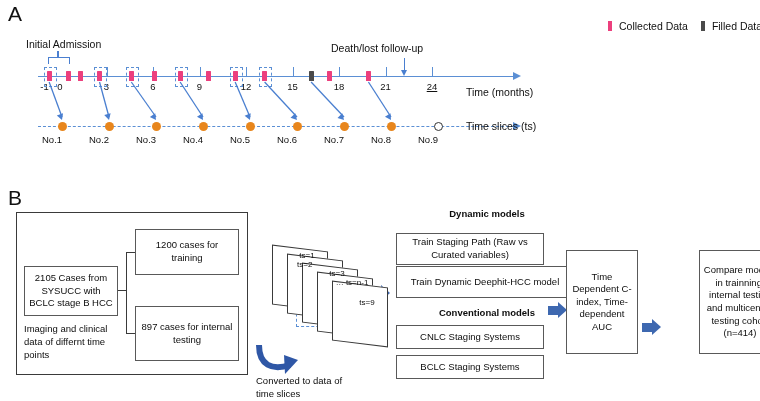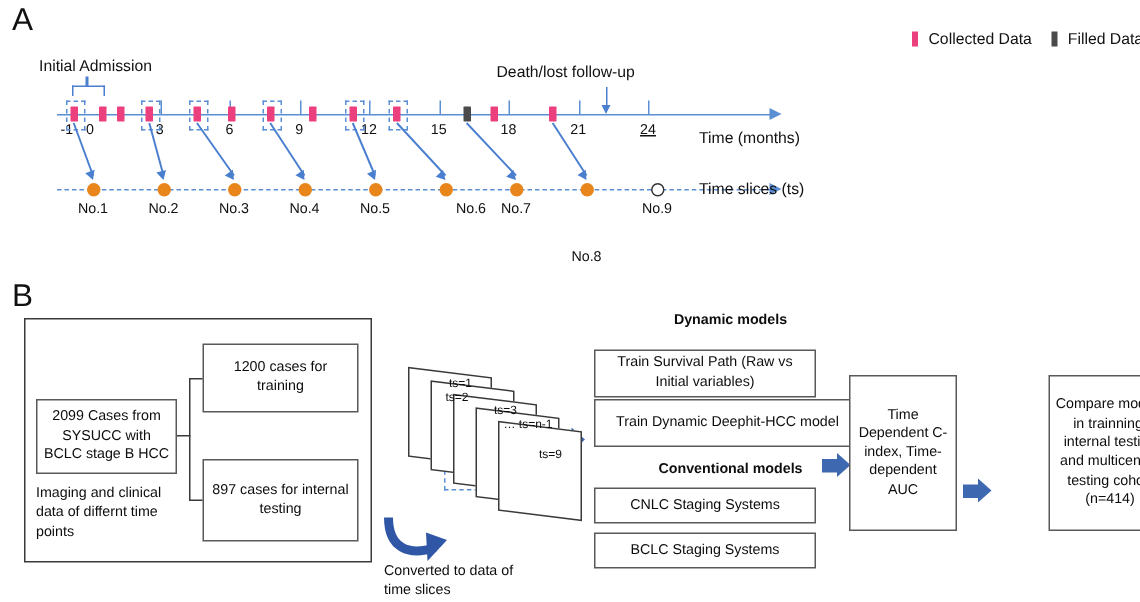--- a/index.html
+++ b/index.html
@@ -18,21 +18,21 @@
     width:0;height:0;border-top:4.5px solid transparent;border-bottom:4.5px solid transparent;
     border-left:8px solid #5b8fd4;
   }
   .tick{width:1.4px;background:#5b8fd4;}
   .tick-num{font-size:9.5px;color:#111;text-align:center;white-space:nowrap;}
   .mark-pink{width:5px;height:10px;background:#ec3f7d;border-radius:.5px;}
   .mark-gray{width:5px;height:10px;background:#4a4a4a;border-radius:.5px;}
   .dashbox{border:1px dashed #5b8fd4;background:transparent;}
   .slice-dot{width:9px;height:9px;border-radius:50%;background:#e8861c;}
   .slice-dot-empty{width:9px;height:9px;border-radius:50%;background:#fff;border:1.3px solid #333;box-sizing:border-box;}
-  .slice-name{font-size:9.5px;color:#111;text-align:center;white-space:nowrap;}
+  .slice-name{font-size:9.5px;color:#111;text-align:left;white-space:nowrap;}
   .drop{width:1.3px;background:#4a7fd0;}
   .drop-head{
     width:0;height:0;border-left:3.6px solid transparent;border-right:3.6px solid transparent;
     border-top:6px solid #4a7fd0;
   }
   .bracket{border:1.5px solid #4a7fd0;border-bottom:none;height:6px;}
   .bracket-stem{width:1.5px;background:#4a7fd0;}
   
   .legend-row{display:flex;align-items:center;gap:7px;}
   .legend-text{font-size:10.5px;color:#111;white-space:nowrap;}
@@ -130,25 +130,25 @@
     <div class="abs slice-name" style="left: 42px; top: 134px; width: 40px;">No.1</div>
     <div class="abs slice-dot" style="left: 104.5px; top: 121.5px;"></div>
     <div class="abs slice-name" style="left: 89px; top: 134px; width: 40px;">No.2</div>
     <div class="abs slice-dot" style="left: 151.5px; top: 121.5px;"></div>
     <div class="abs slice-name" style="left: 136px; top: 134px; width: 40px;">No.3</div>
     <div class="abs slice-dot" style="left: 198.5px; top: 121.5px;"></div>
     <div class="abs slice-name" style="left: 183px; top: 134px; width: 40px;">No.4</div>
     <div class="abs slice-dot" style="left: 245.5px; top: 121.5px;"></div>
     <div class="abs slice-name" style="left: 230px; top: 134px; width: 40px;">No.5</div>
     <div class="abs slice-dot" style="left: 292.5px; top: 121.5px;"></div>
-    <div class="abs slice-name" style="left: 294px; top: 134px; width: 40px;">No.6</div>
+    <div class="abs slice-name" style="left: 277px; top: 134px; width: 40px;">No.6</div>
     <div class="abs slice-dot" style="left: 339.5px; top: 121.5px;"></div>
     <div class="abs slice-name" style="left: 324px; top: 134px; width: 40px;">No.7</div>
     <div class="abs slice-dot" style="left: 386.5px; top: 121.5px;"></div>
-    <div class="abs slice-name" style="left: 371px; top: 134px; width: 40px; margin-top: 32px;">No.8</div>
+    <div class="abs slice-name" style="left: 371px; top: 134px; width: 40px;">No.8</div>
     <div class="abs slice-dot-empty" style="left: 433.5px; top: 121.5px;"></div>
     <div class="abs slice-name" style="left: 418px; top: 134px; width: 40px;">No.9</div>
   </div>
 <div id="slice-arrows">
     <svg class="abs" style="left:0;top:0;pointer-events:none;" width="760" height="401">
       <line x1="49.15" y1="82" x2="62" y2="117" stroke="#4a7fd0" stroke-width="1.3"></line>
       <polygon points="62,120 56.83429327158392,115.50495005634012 63.02992283681816,113.23026891596125" fill="#4a7fd0"></polygon>
       <line x1="99.525" y1="82" x2="109" y2="117" stroke="#4a7fd0" stroke-width="1.3"></line>
       <polygon points="109,120 104.2468068151776,115.07078560541764 110.61749219779422,113.34615006255216" fill="#4a7fd0"></polygon>
       <line x1="131.3" y1="82" x2="156" y2="117" stroke="#4a7fd0" stroke-width="1.3"></line>
@@ -178,21 +178,21 @@
   <div class="legend-row">
     <span class="lg-orange"></span>
     <span class="legend-text">Slice With Complete Data</span>
   </div>
 </div>
 
 <div class="abs panel-letter" style="left:8px;top:186px;">B</div>
 
 <div class="abs bbox-outer" style="left:16px;top:212px;width:232px;height:163px;"></div>
 
-<div class="abs bbox" style="left:24px;top:266px;width:94px;height:50px;">2099 Cases  from SYSUCC with BCLC stage B HCC</div>
+<div class="abs bbox" style="left:24px;top:266px;width:94px;height:50px;">2105 Cases  from SYSUCC with BCLC stage B HCC</div>
 <div class="abs bcap" style="left:24px;top:323px;width:100px;">Imaging and clinical data of differnt time points</div>
 
 <div class="abs bbox" style="left:135px;top:229px;width:104px;height:46px;">1200 cases  for training</div>
 <div class="abs bbox" style="left:135px;top:306px;width:104px;height:55px;">897 cases for internal testing</div>
 
 <div class="abs conn" style="left:118px;top:290px;width:9px;height:1.2px;"></div>
 <div class="abs conn" style="left:126px;top:252px;width:1.2px;height:82px;"></div>
 <div class="abs conn" style="left:126px;top:252px;width:9px;height:1.2px;"></div>
 <div class="abs conn" style="left:126px;top:333px;width:9px;height:1.2px;"></div>
 
@@ -215,21 +215,21 @@
   <path d="M29,31 L42,17 L28,12 Z" fill="#2f57a6"></path>
 </svg>
 <div class="abs bcap" style="left:256px;top:375px;width:96px;">Converted to data of time slices</div>
 
 <div class="abs blue-arrow" style="left:371px;top:285px;width:20px;height:17px;">
   <span class="shaft"></span>
     <span class="head"></span>
 </div>
 
 <div class="abs bhead" style="left:412px;top:208px;width:150px;">Dynamic models</div>
-<div class="abs bbox" style="left:396px;top:233px;width:148px;height:32px;">Train Survival Path (Raw vs Initial variables)</div>
+<div class="abs bbox" style="left:396px;top:233px;width:148px;height:32px;">Train Staging Path (Raw vs Curated variables)</div>
 <div class="abs bbox" style="left:396px;top:266px;width:178px;height:32px;">Train Dynamic Deephit-HCC model</div>
 <div class="abs bhead" style="left:412px;top:307px;width:150px;">Conventional models</div>
 <div class="abs bbox" style="left:396px;top:325px;width:148px;height:24px;">CNLC Staging Systems</div>
 <div class="abs bbox" style="left:396px;top:355px;width:148px;height:24px;">BCLC Staging Systems</div>
 
 <div class="abs blue-arrow" style="left:548px;top:285px;width:20px;height:17px;">
   <span class="shaft"></span>
     <span class="head"></span>
 </div>
 

